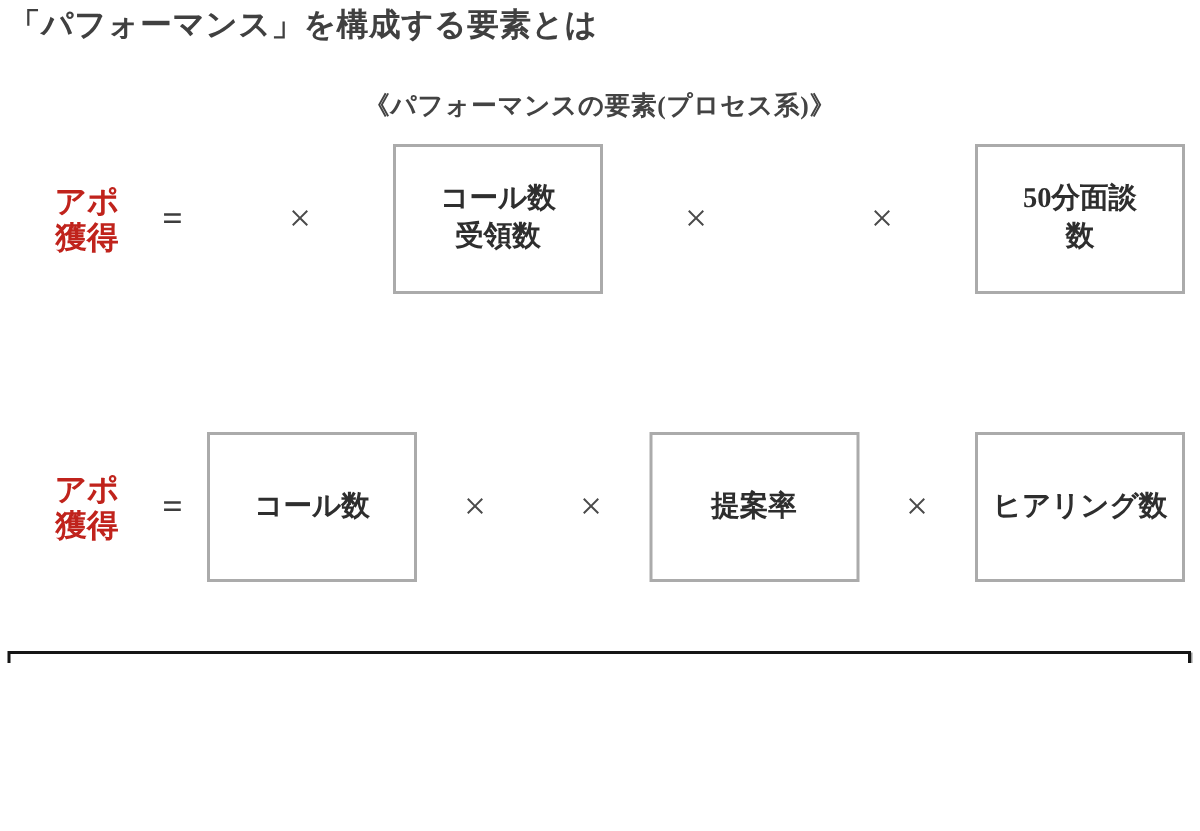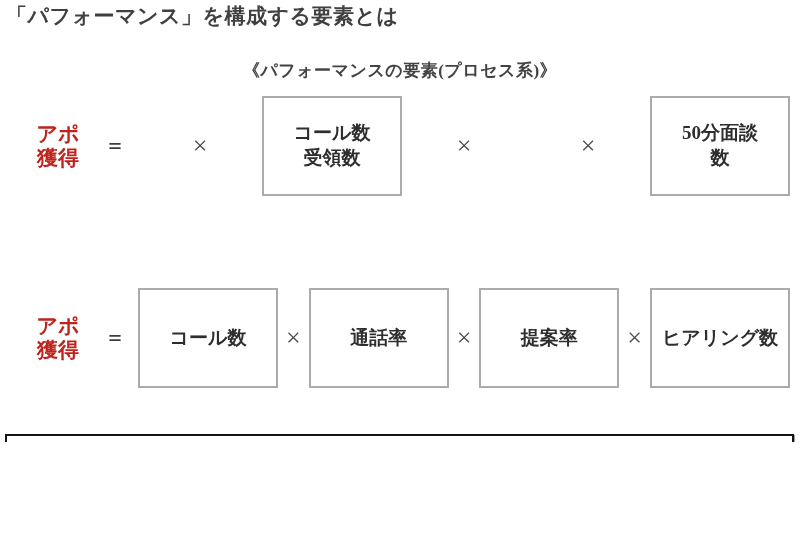--- a/index.html
+++ b/index.html
@@ -140,23 +140,20 @@
 
 
   <div class="formula-row second">
     <div class="result-label">アポ
 獲得</div>
     <div class="op eq">=</div>
     <div class="factor-box">
       <span class="factor-text">コール数</span>
     </div>
     <div class="op times">×</div>
-    <div class="factor-box">
-      <span class="factor-text">通話率</span>
-    </div>
     <div class="op times">×</div>
     <div class="factor-box">
       <span class="factor-text">提案率</span>
     </div>
     <div class="op times">×</div>
     <div class="factor-box">
       <span class="factor-text">ヒアリング数</span>
     </div>
   </div>
 

